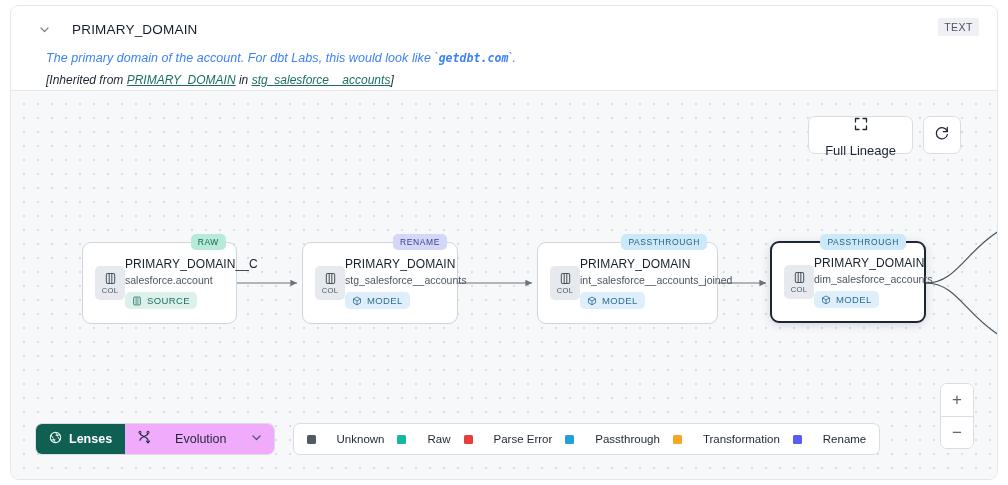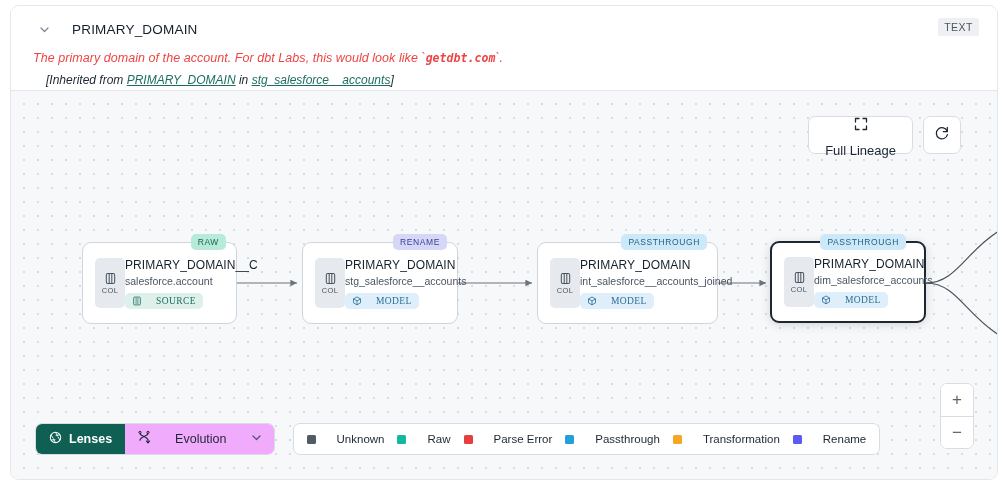--- a/index.html
+++ b/index.html
@@ -58,24 +58,24 @@
     right: 18px; top: 12px;
     background: #eef0f3;
     color: #4a5560;
     font-size: 10.5px;
     letter-spacing: .5px;
     padding: 3px 6px;
     border-radius: 2px;
   }
   .desc {
     margin-top: 11px;
-    margin-left: 4px;
+    margin-left: 17px;
     font-size: 12.5px;
     font-style: italic;
-    color: #ef4444;
+    color: #3b82f6;
     letter-spacing: .05px;
   }
   .desc .code {
     font-family: "DejaVu Sans Mono", monospace;
     font-style: italic;
     font-weight: bold;
     font-size: 11.5px;
   }
   .inherit {
     margin-top: 8px;
@@ -167,21 +167,21 @@
     display: flex;
     align-items: center;
     padding-left: 12px;
     z-index: 2;
   }
   .node.selected {
     border: 2px solid #1d2733;
     box-shadow: 0 2px 10px rgba(20,30,40,.16);
   }
   .col-chip {
-    width: 30px; height: 50px;
+    width: 30px; height: 34px;
     background: #e6e9ed;
     border-radius: 5px;
     display: flex;
     flex-direction: column;
     align-items: center;
     justify-content: center;
     gap: 1px;
     flex: none;
   }
   .col-chip .lbl {
@@ -201,27 +201,26 @@
     letter-spacing: .1px;
   }
   .node-sub {
     font-size: 10.5px;
     color: #4a5560;
   }
   .node-kind {
     margin-top: 3px;
     display: inline-flex;
     align-items: center;
-    gap: 14px;
+    gap: 5px;
     align-self: flex-start;
     padding: 3px 7px;
     border-radius: 5px;
     font-size: 9.5px;
     letter-spacing: .4px;
-    font-family: Liberation Serif, serif;
   }
   .kind-source { background: #ddf0ea; color: #1c6e62; }
   .kind-model  { background: #deeefa; color: #2d6f95; }
 
   .tag {
     position: absolute;
     top: -9px;
     padding: 3px 7px;
     border-radius: 5px;
     font-size: 8.5px;

